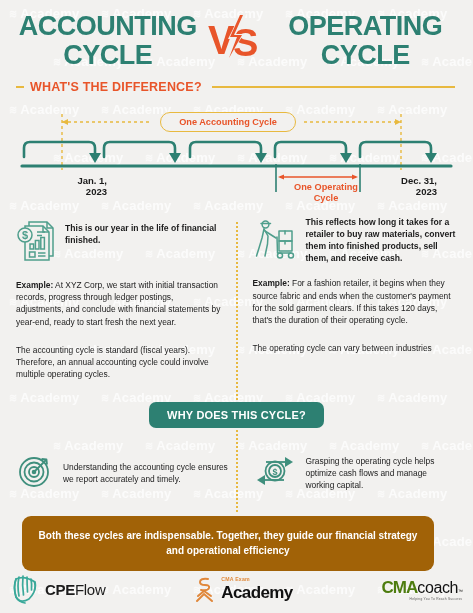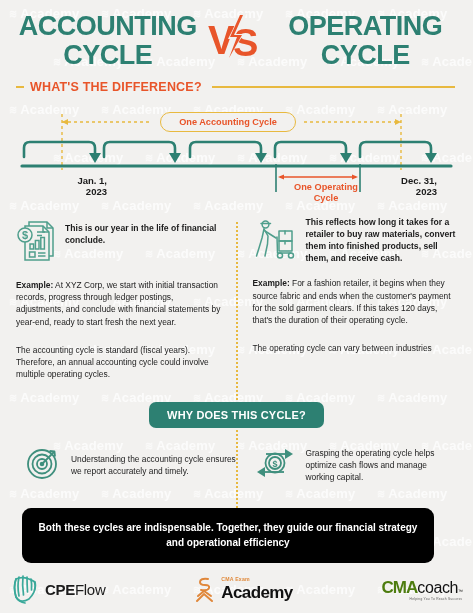--- a/index.html
+++ b/index.html
@@ -172,30 +172,30 @@
     margin-top: 22px;
   }
   .why-pill {
     background: #2d8072; color: #ffffff;
     font-weight: 800; font-size: 11px; letter-spacing: .2px;
     padding: 7px 18px; border-radius: 7px;
     white-space: nowrap;
   }
   .benefits {
     position: relative; z-index: 2;
-    display: flex; margin-top: 16px; padding: 0 24px;
+    display: flex; margin-top: 24px; padding: 0 16px;
   }
   .benefit { width: 50%; display: flex; align-items: center; gap: 9px; }
   .benefit.right { padding-left: 16px; }
   .benefit-text { font-size: 8.4px; color: #1c1c1c; line-height: 1.45; font-weight: 400; }
   
   .conclusion {
     position: relative; z-index: 2;
     margin: 22px 39px 0 22px;
-    background: #000000;
+    background: #a16207;
     border-radius: 9px;
     padding: 13px 16px;
     text-align: center;
     color: #ffffff;
     font-weight: 800;
     font-size: 10px;
     line-height: 1.45;
   }
   
   .footer {
@@ -370,21 +370,21 @@
               <rect x="19.4" y="22.5" width="3.6" height="8.5"></rect>
               <rect x="24.8" y="19.5" width="3.6" height="11.5"></rect>
               <rect x="13.5" y="34" width="5.5" height="5"></rect>
               <line x1="22" y1="35" x2="29.5" y2="35"></line>
               <line x1="22" y1="38" x2="29.5" y2="38"></line>
               <circle cx="9" cy="17" r="7" fill="#f2f1ef"></circle>
             </g>
             <text x="9" y="21" font-family="Liberation Sans, sans-serif" font-size="11" font-weight="700" fill="#4f9e8c" text-anchor="middle">$</text>
           </svg>
         </div>
-        <div class="intro-text">This is our year in the life of financial conclude.</div>
+        <div class="intro-text">This is our year in the life of financial finished.</div>
       </div>
       <div class="para"><b>Example:</b><span> At XYZ Corp, we start with initial transaction records, progress through ledger postings, adjustments, and conclude with financial statements by year-end, ready to start fresh the next year.</span></div>
       <div class="para gap">The accounting cycle is standard (fiscal years). Therefore, an annual accounting cycle could involve multiple operating cycles.</div>
     </div>
 
     <div class="col right">
       <div class="intro">
         <div class="intro-icon">
           <svg width="44" height="42" viewBox="0 0 44 42">
             <g fill="none" stroke="#4f9e8c" stroke-width="1.5" stroke-linecap="round" stroke-linejoin="round">

